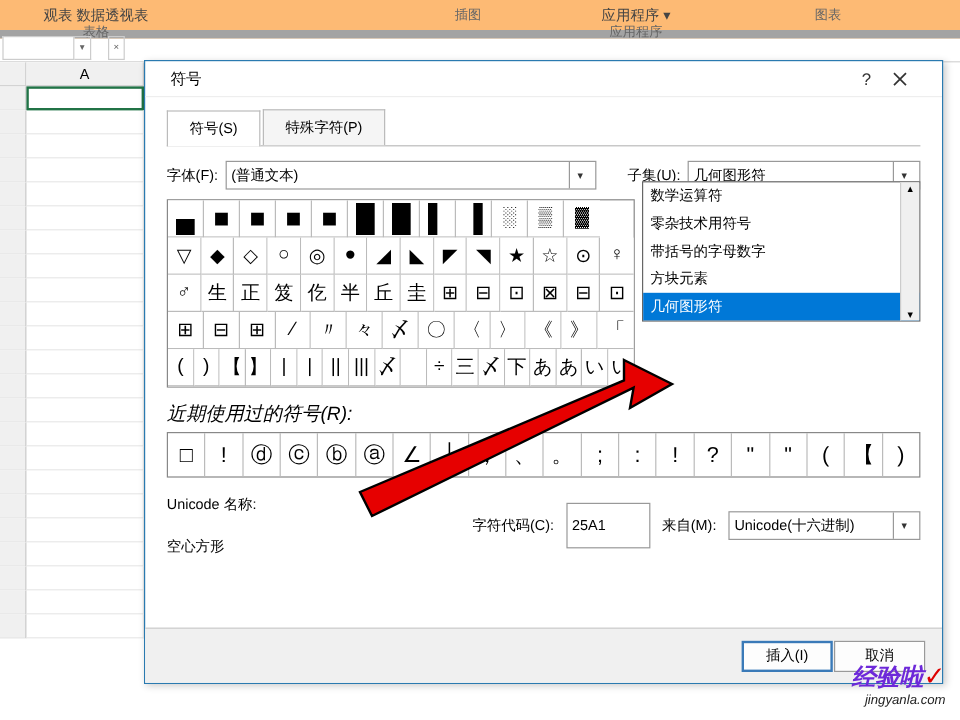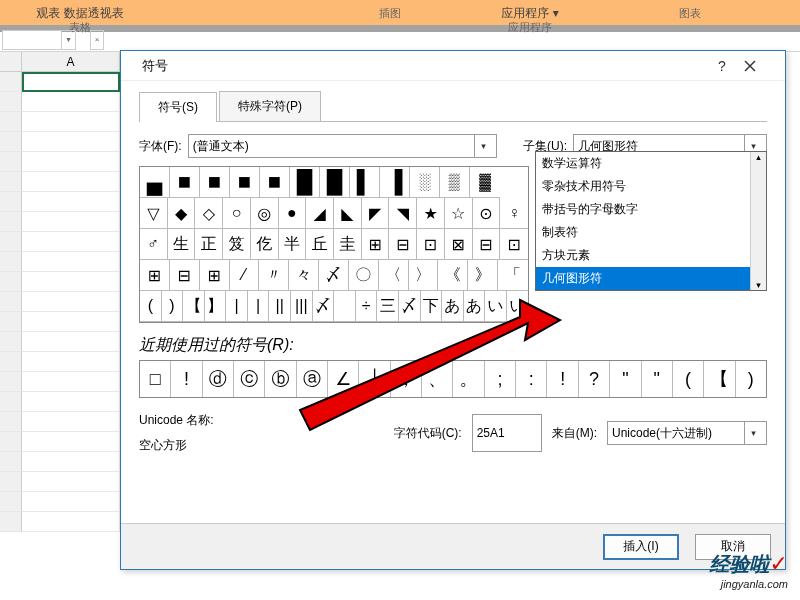--- a/index.html
+++ b/index.html
@@ -63,30 +63,30 @@
   .recent { display:flex; border:1px solid #888; margin-top:4px; height:38px; }
   .recent .rc { flex:1; border-right:1px solid #bbb; display:flex; align-items:center; justify-content:center; font-size:18px; }
   .recent .rc:last-child { border-right:none; }
   
   
   .unirow { display:flex; align-items:center; gap:10px; margin-top:14px; font-size:12px; }
   .txtbox { height:38px; border:1px solid #999; padding:0 4px; font-size:12px; display:flex; align-items:center; width:70px; }
   .cfrom { width:160px; }
   
   
-  .dlgbtns { position:absolute; bottom:0; left:0; right:0; height:46px; border-top:1px solid #ccc; background:#f0f0f0; display:flex; align-items:center; justify-content:flex-end; padding:0 14px; gap:16px; }
+  .dlgbtns { position:absolute; bottom:0; left:0; right:0; height:46px; border-top:1px solid #ccc; background:#f0f0f0; display:flex; align-items:center; justify-content:flex-end; padding:0 14px; gap:1px; }
   .btn { min-width:76px; height:26px; border:1px solid #999; background:#fdfdfd; font-size:12px; display:flex; align-items:center; justify-content:center; }
   .btn.primary { border:2px solid #3a7ab8; }
   
   
   .arrow { position:absolute; left:290px; top:290px; pointer-events:none; }
   
   
   .wm { position:absolute; right:12px; bottom:10px; text-align:right; font-family: Arial; }
-  .wm .w1 { font-size:20px; font-weight:bold; font-style:italic; color:#0c4a6e; }
+  .wm .w1 { font-size:20px; font-weight:bold; font-style:italic; color:#6d28d9; }
   .wm .chk { color:#d00; font-size:22px; }
   .wm .w2 { font-size:11px; color:#222; font-style:italic; }
 </style>
 </head>
 <body>
 
 <div class="ribbon">
   <div class="grp"><span>观表 数据透视表</span><span class="small">表格</span></div>
   <div class="grp" style="width:180px"></div>
   <div class="grp" style="width:100px">
@@ -322,21 +322,20 @@
       </div>
 
     <div class="ddlist" id="ddlist">
       <div class="sb">
           <span>▴</span>
           <span>▾</span>
         </div>
         <div class="it">数学运算符</div>
         <div class="it">零杂技术用符号</div>
         <div class="it">带括号的字母数字</div>
-        <div class="it">制表符</div>
         <div class="it">方块元素</div>
         <div class="it hl">几何图形符</div>
       </div>
 
     <div class="recentlbl">近期使用过的符号(R):</div>
     <div class="recent" id="recent">
         <div class="rc">□</div>
         <div class="rc">!</div>
         <div class="rc">ⓓ</div>
         <div class="rc">ⓒ</div>
@@ -352,21 +351,21 @@
         <div class="rc">!</div>
         <div class="rc">?</div>
         <div class="rc">"</div>
         <div class="rc">"</div>
         <div class="rc">(</div>
         <div class="rc">【</div>
         <div class="rc">)</div>
       </div>
 
     <div class="unirow">
-      <div style="display:flex; flex-direction:column; gap:8px">
+      <div style="display:flex; flex-direction:column; gap:18px">
         <span>Unicode 名称:</span>
         <span>空心方形</span>
       </div>
       <span style="flex:1"></span>
       <span>字符代码(C):</span>
       <div class="txtbox">
           <span>25A1</span>
         </div>
       <span>来自(M):</span>
       <div class="combo cfrom">

